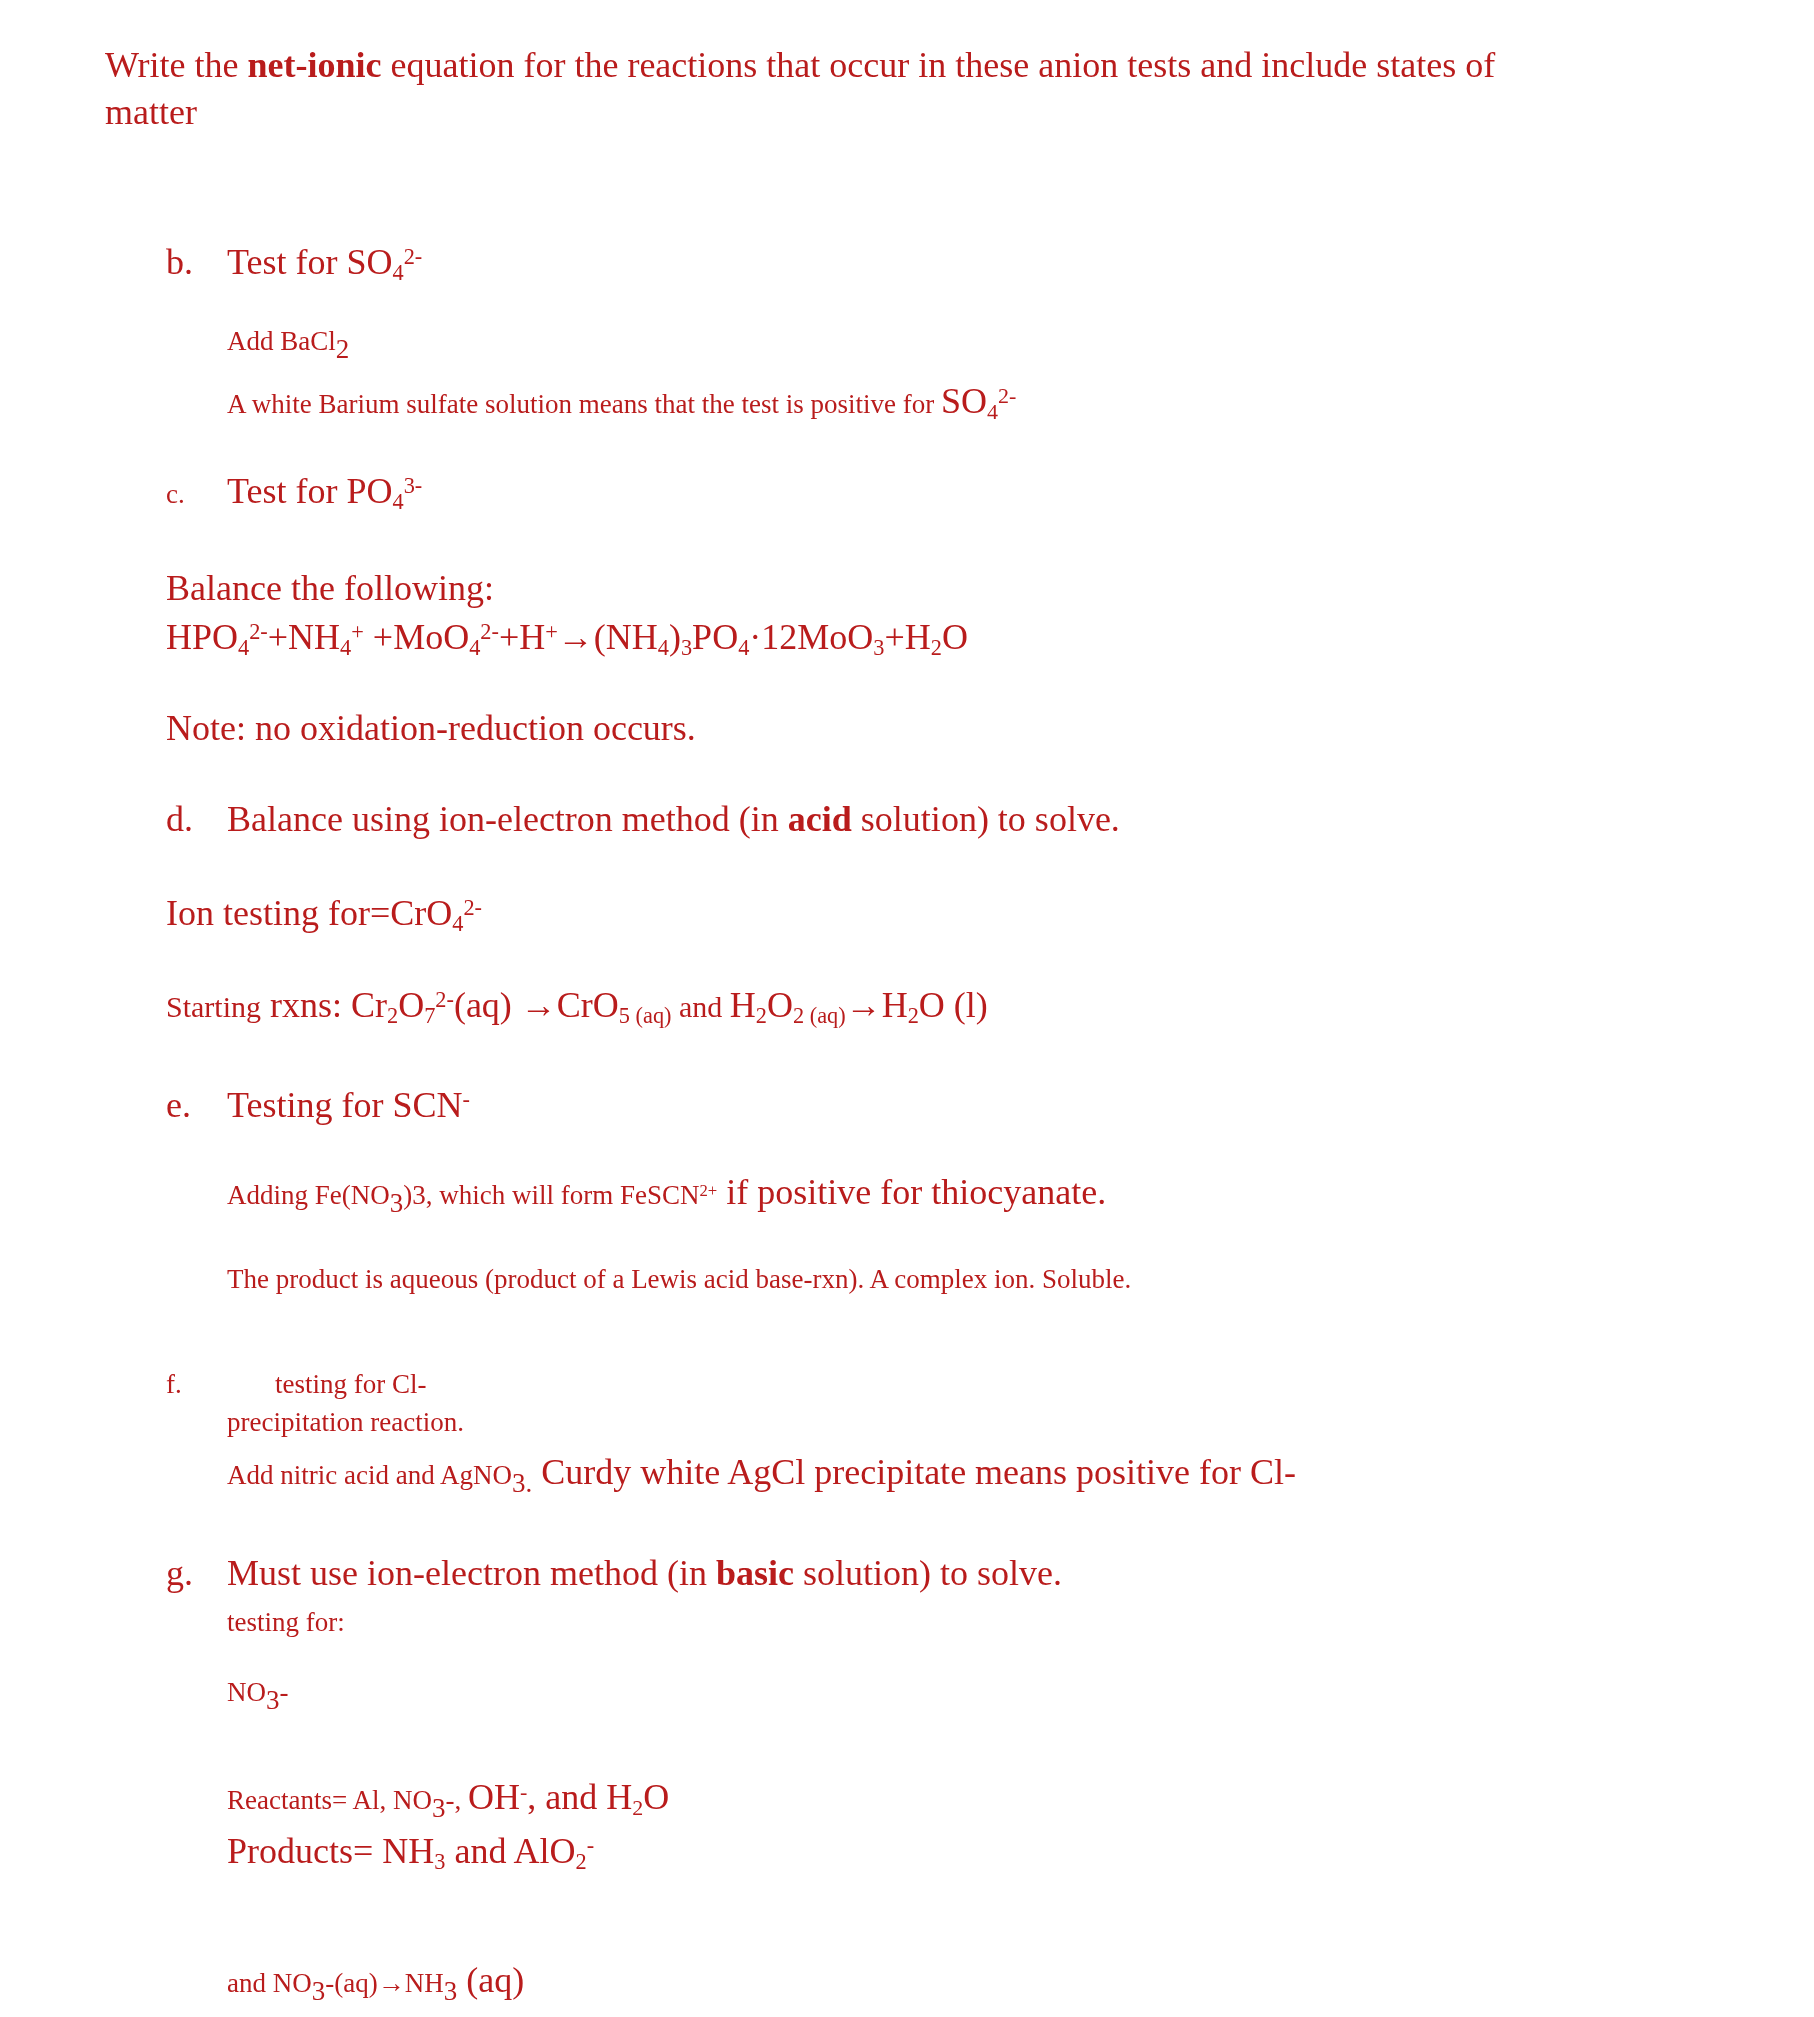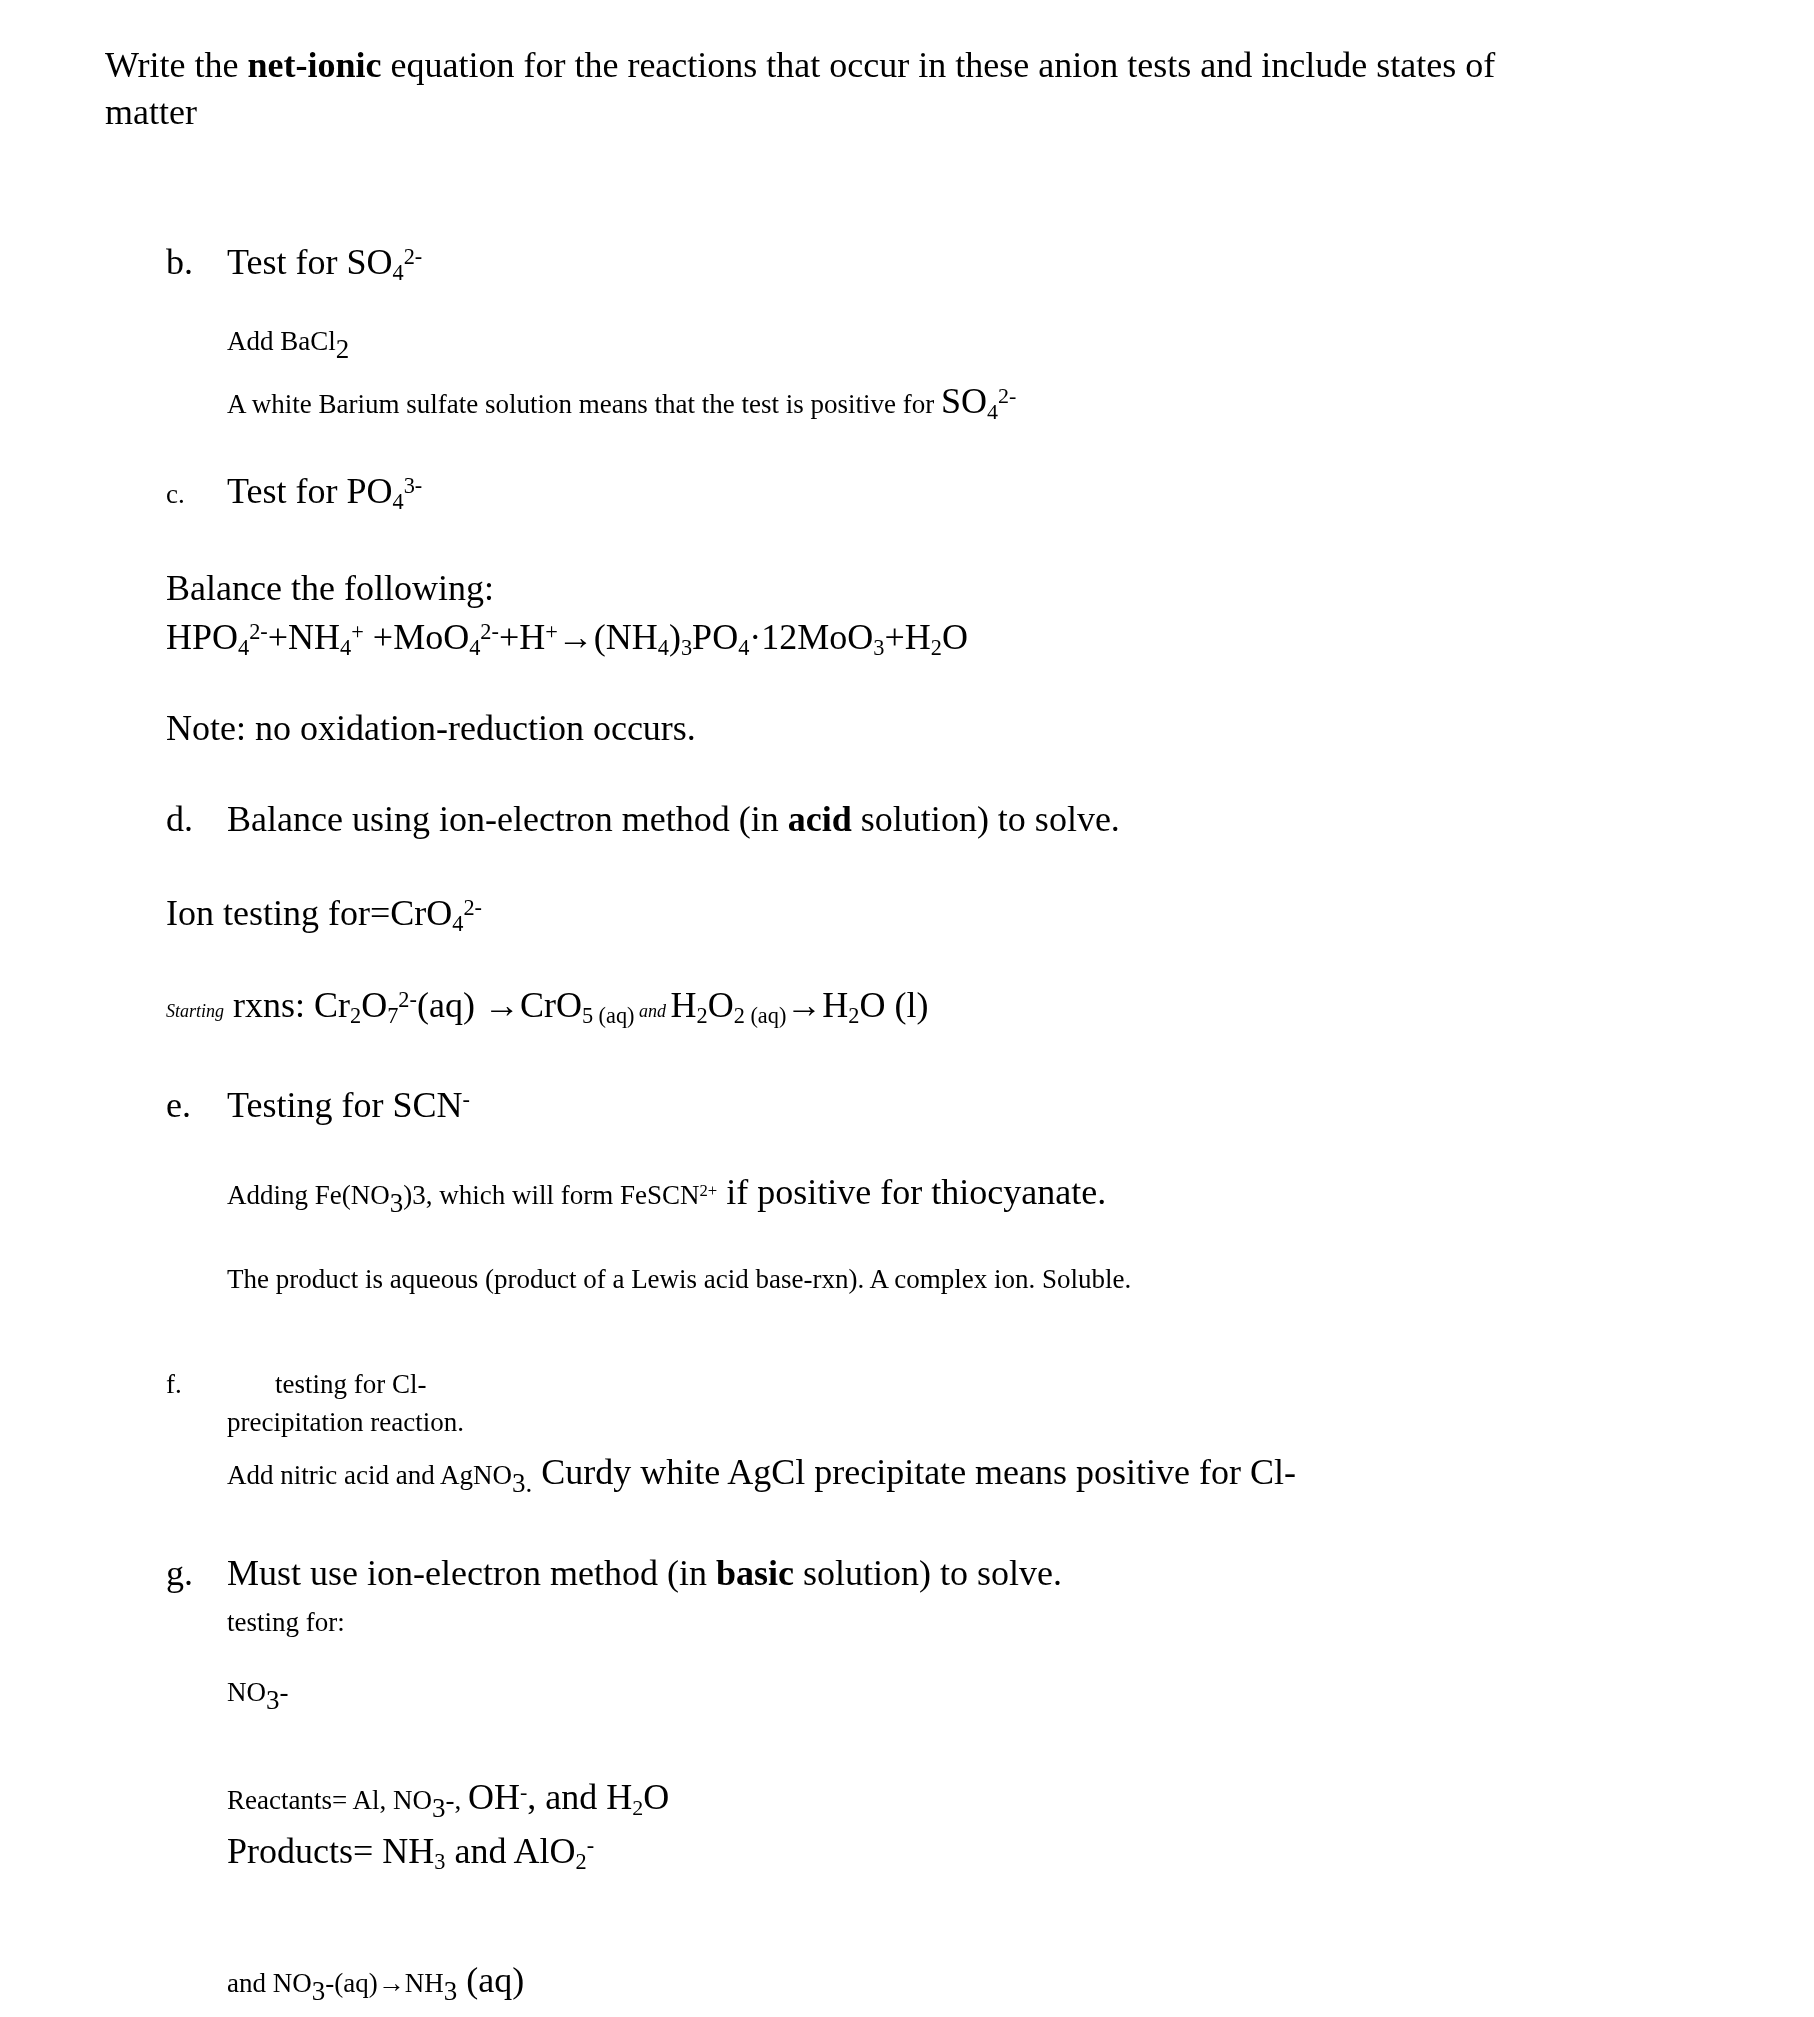--- a/index.html
+++ b/index.html
@@ -1,21 +1,21 @@
 <!DOCTYPE html>
 <html style="font-size:13px"><head>
 <meta charset="utf-8">
 <style>
   html, body { margin: 0; padding: 0; background: #ffffff; }
   .page {
     position: relative;
     width: 1815px;
     height: 2017px;
     background: #ffffff;
-    color: #000000;
+    color: #b91c1c;
     font-family: "Liberation Serif", serif;
     overflow: hidden;
   }
   p.blk {
     position: absolute;
     margin: 0;
     font-size: 36px;
     line-height: 1.3;
     white-space: nowrap;
   }
@@ -24,21 +24,21 @@
   
   .li-label { display: inline-block; width: 61px; }
   .b-item_c .li-label, .b-item_f .li-label { font-size: 27px; }
   .b-item_f .li-body { font-size: 27px; margin-left: 48px; }
 
   
   .s-b   { font-weight: 700; }
   .s-sub { font-size: 0.62em; position: relative; top: 0.28em; }
   .s-sup { font-size: 0.62em; position: relative; top: -0.45em; }
   .s-drop { position: relative; top: 0.30em; }
-  .s-sm  { font-size: 18px; font-style: italic; }
+  .s-sm  { font-size: 30px; }
   .s-lg  { font-size: 36px; }
   .s-lg.s-sub { font-size: 22px; }
   .s-lg.s-sup { font-size: 22px; }
 
   
   .b-intro            { top: 42px;   left: 105px; }
   .b-item_a           { top: 188px;  left: 166px; }
   .b-item_b           { top: 239px;  left: 166px; }
   .b-add_bacl2        { top: 324px;  left: 227px; }
   .b-white_barium     { top: 378px;  left: 227px; }

